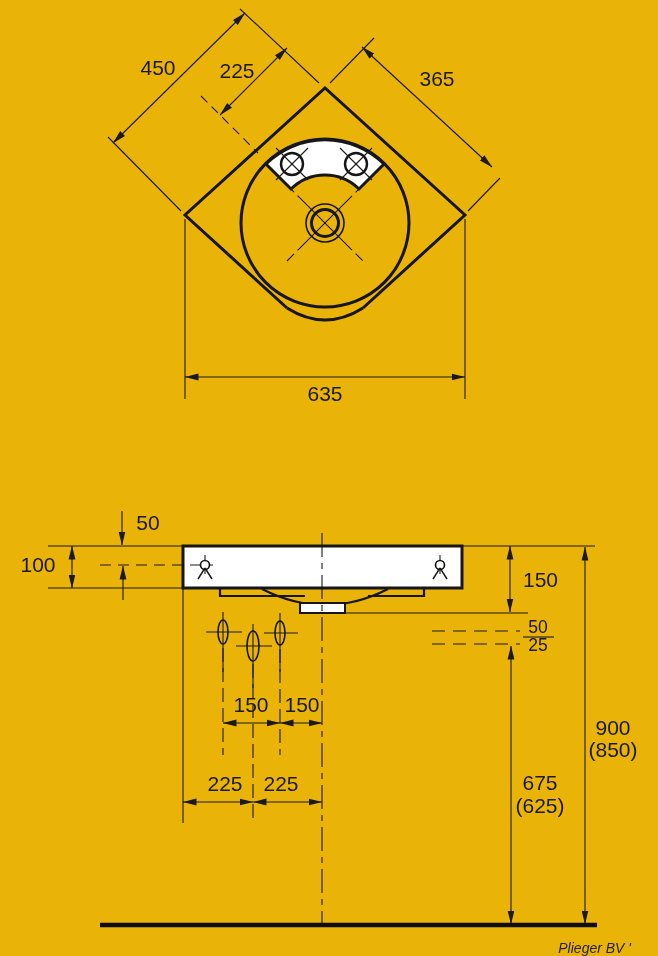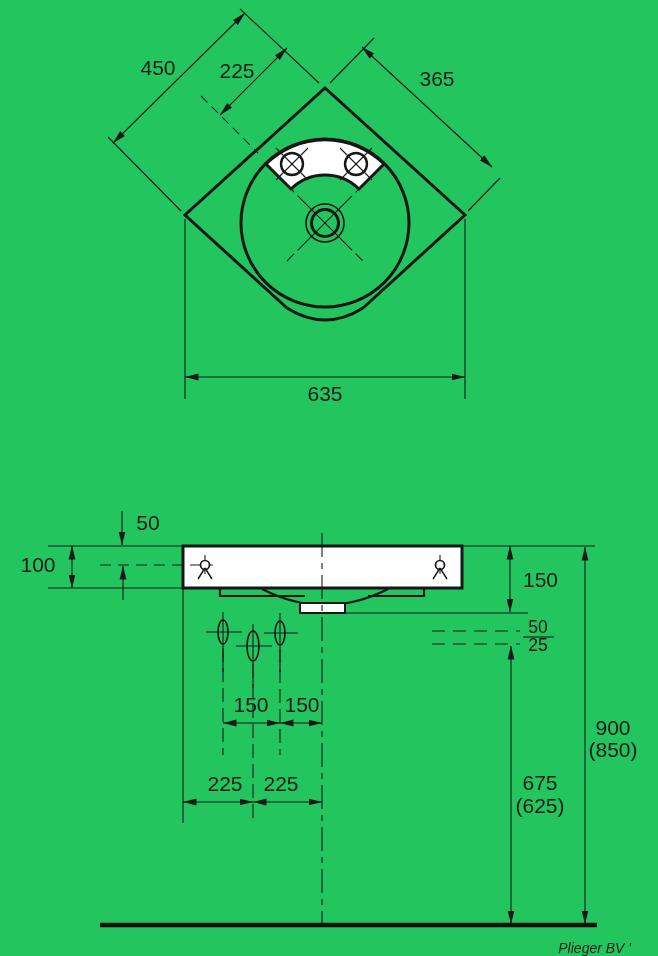--- a/index.html
+++ b/index.html
@@ -1,16 +1,16 @@
 <!DOCTYPE html>
 <html><head>
 <meta charset="utf-8">
 <style>
   html,body{margin:0;padding:0;background:#ffffff;}
-  .sheet{position:relative;width:658px;height:956px;background:#22c55e;overflow:hidden;
+  .sheet{position:relative;width:658px;height:956px;background:#eab308;overflow:hidden;
          font-family:"Liberation Sans", sans-serif;}
   svg{display:block;}
   text{fill:#1a1a1a;font-family:"Liberation Sans", sans-serif;}
   .dim-label{font-size:21px;}
   .dim-label-small{font-size:17.5px;}
   .brand{font-size:14px;font-style:italic;fill:#222;}
   .thick{stroke:#161616;stroke-width:3;fill:none;}
   .med{stroke:#161616;stroke-width:2.2;fill:none;}
   .thin{stroke:#1a1a1a;stroke-width:1.1;fill:none;}
   .whitefill{fill:#ffffff;}

